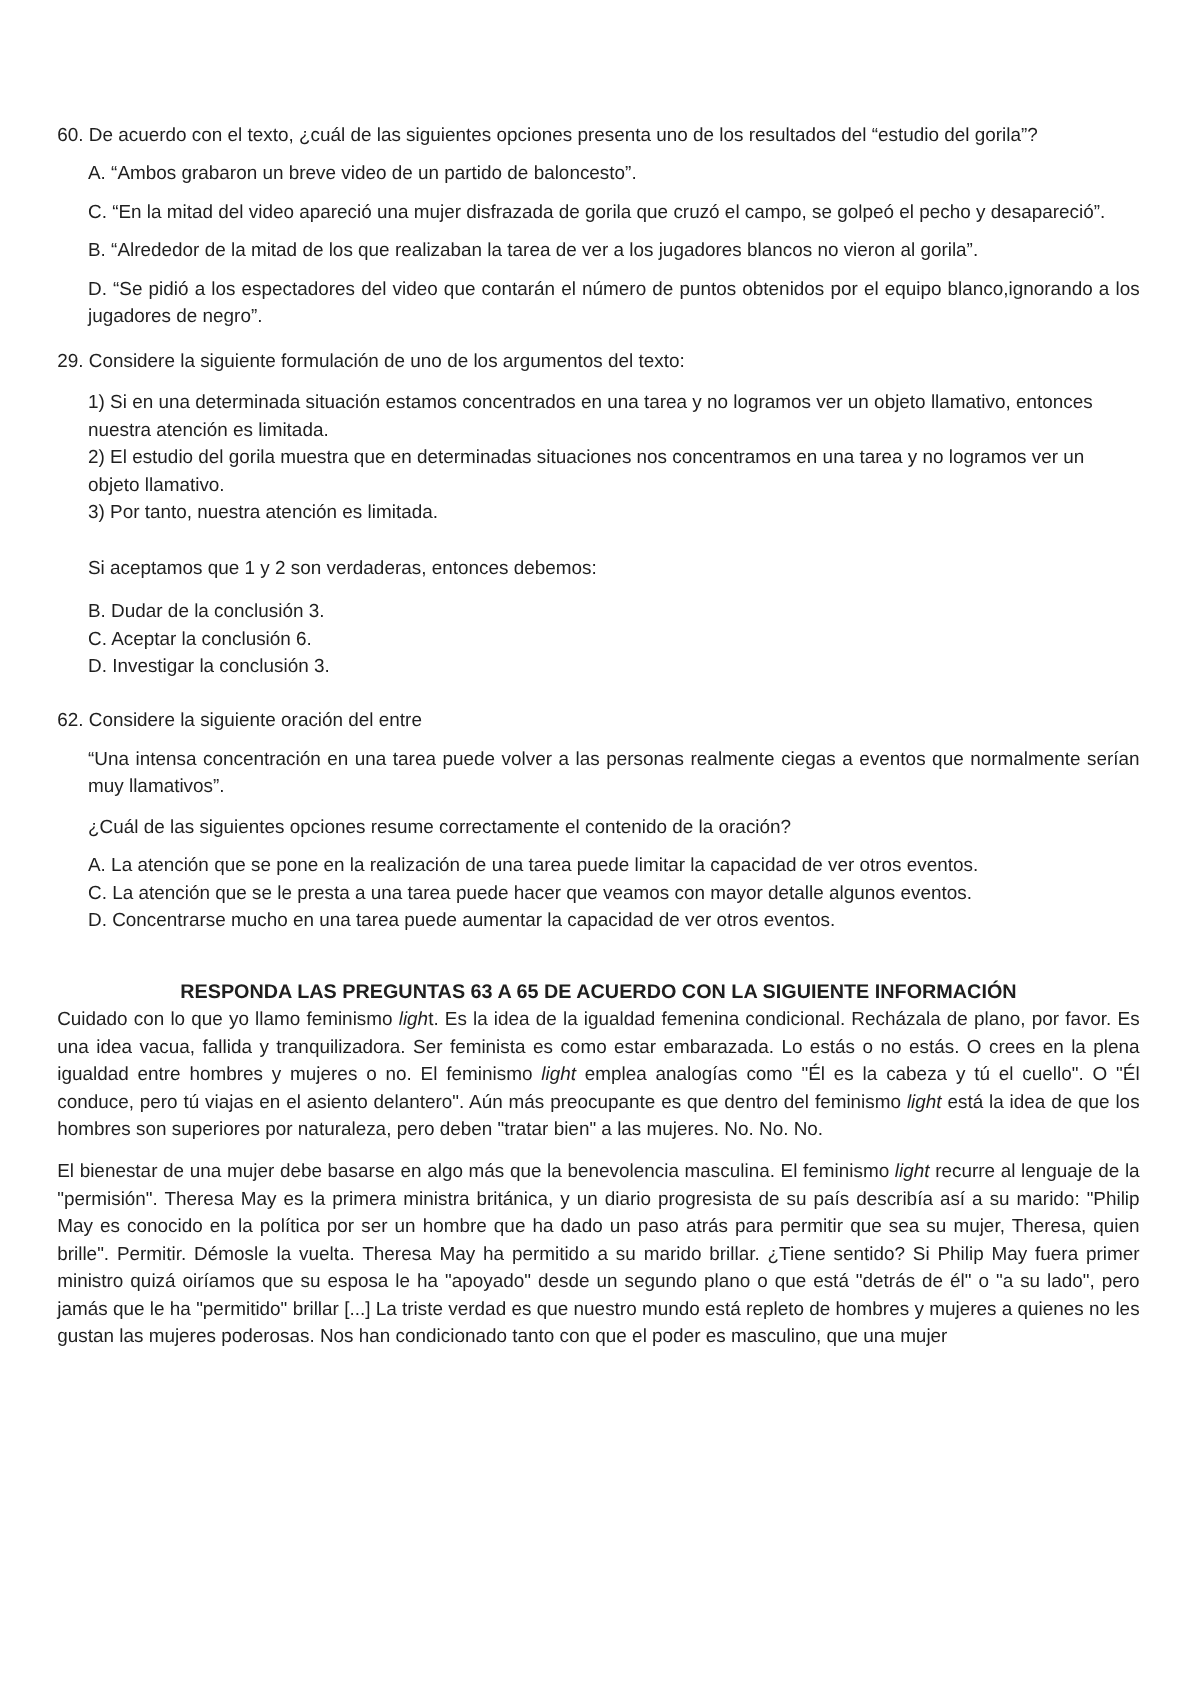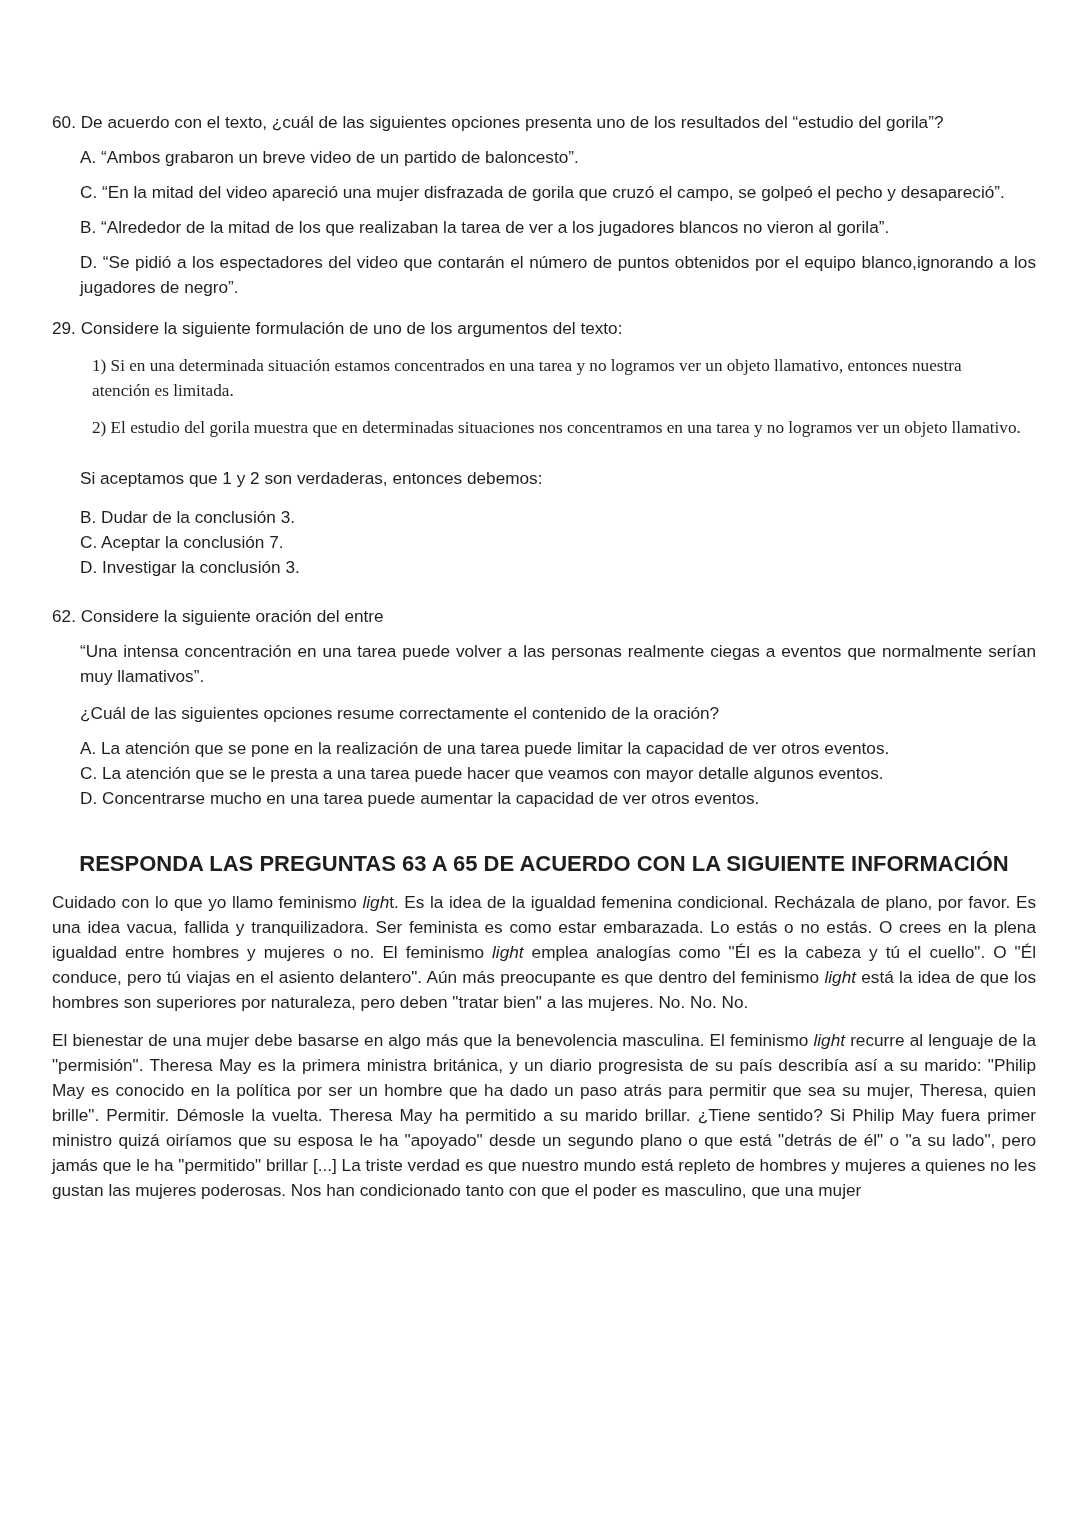--- a/index.html
+++ b/index.html
@@ -6,28 +6,28 @@
   body {
     width: 1080px; height: 1528px; position: relative; overflow: hidden;
     font-family: "Liberation Sans", sans-serif; color: #1f1f1f;
   }
   .page { position: absolute; left: 52px; top: 110px; width: 984px; font-size: 17.2px; line-height: 25px; }
   .q-stem { margin: 0 0 10px 0; text-align: justify; }
   .q-num, .opt-letter { font-weight: normal; }
   .opt { margin: 0 0 10px 28px; text-align: justify; }
   .opt.tight { margin-bottom: 0; }
   .premises { margin: 12px 0 0 28px; }
-  .premise { margin: 12px; font-family: Liberation Serif, serif; }
+  .premise { margin: 0; }
   .lead { margin: 26px 0 14px 28px; }
   .quote { margin: 10px 0 12px 28px; text-align: justify; }
   .q-block { margin-bottom: 16px; }
   .q61 { margin-top: 10px; }
   .q62 { margin-top: 24px; }
   .section-header {
-    font-weight: bold; text-align: center; margin: 40px 0 14px 0; font-size: 22px;
+    font-weight: bold; text-align: center; margin: 40px 0 0 0; font-size: 18px;
   }
   .para { text-align: justify; margin: 0 0 13px 0; }
   em { }
 </style>
 </head>
 <body>
 
 <div class="page">
 
   <div class="q-block q60">
@@ -36,24 +36,25 @@
     <p class="opt"><span class="opt-letter">C</span><span>. “En la mitad del video apareció una mujer disfrazada de gorila que cruzó el campo, se golpeó el pecho y desapareció”.</span></p>
     <p class="opt"><span class="opt-letter">B</span><span>. “Alrededor de la mitad de los que realizaban la tarea de ver a los jugadores blancos no vieron al gorila”.</span></p>
     <p class="opt"><span class="opt-letter">D</span><span>. “Se pidió a los espectadores del video que contarán el número de puntos obtenidos por el equipo blanco,ignorando a los jugadores de negro”.</span></p>
   </div>
 
   <div class="q-block q61">
     <p class="q-stem"><span class="q-num">29.</span><span> Considere la siguiente formulación de uno de los argumentos del texto:</span></p>
     <div class="premises">
       <p class="premise">1) Si en una determinada situación estamos concentrados en una tarea y no logramos ver un objeto llamativo, entonces nuestra atención es limitada.</p>
       <p class="premise">2) El estudio del gorila muestra que en determinadas situaciones nos concentramos en una tarea y no logramos ver un objeto llamativo.</p>
+      <p class="premise">3) Por tanto, nuestra atención es limitada.</p>
     </div>
     <p class="lead">Si aceptamos que 1 y 2 son verdaderas, entonces debemos:</p>
     <p class="opt tight"><span class="opt-letter">B</span><span>. Dudar de la conclusión 3.</span></p>
-    <p class="opt tight"><span class="opt-letter">C</span><span>. Aceptar la conclusión 7.</span></p>
+    <p class="opt tight"><span class="opt-letter">C</span><span>. Aceptar la conclusión 6.</span></p>
     <p class="opt tight"><span class="opt-letter">D</span><span>. Investigar la conclusión 3.</span></p>
   </div>
 
   <div class="q-block q62">
     <p class="q-stem"><span class="q-num">62</span><span>. Considere la siguiente oración del entre</span></p>
     <p class="quote">“Una intensa concentración en una tarea puede volver a las personas realmente ciegas a eventos que normalmente serían muy llamativos”.</p>
     <p class="opt">¿Cuál de las siguientes opciones resume correctamente el contenido de la oración?</p>
     <p class="opt tight"><span class="opt-letter">A</span><span>. La atención que se pone en la realización de una tarea puede limitar la capacidad de ver otros eventos.</span></p>
     <p class="opt tight"><span class="opt-letter">C</span><span>. La atención que se le presta a una tarea puede hacer que veamos con mayor detalle algunos eventos.</span></p>
     <p class="opt tight"><span class="opt-letter">D</span><span>. Concentrarse mucho en una tarea puede aumentar la capacidad de ver otros eventos.</span></p>

